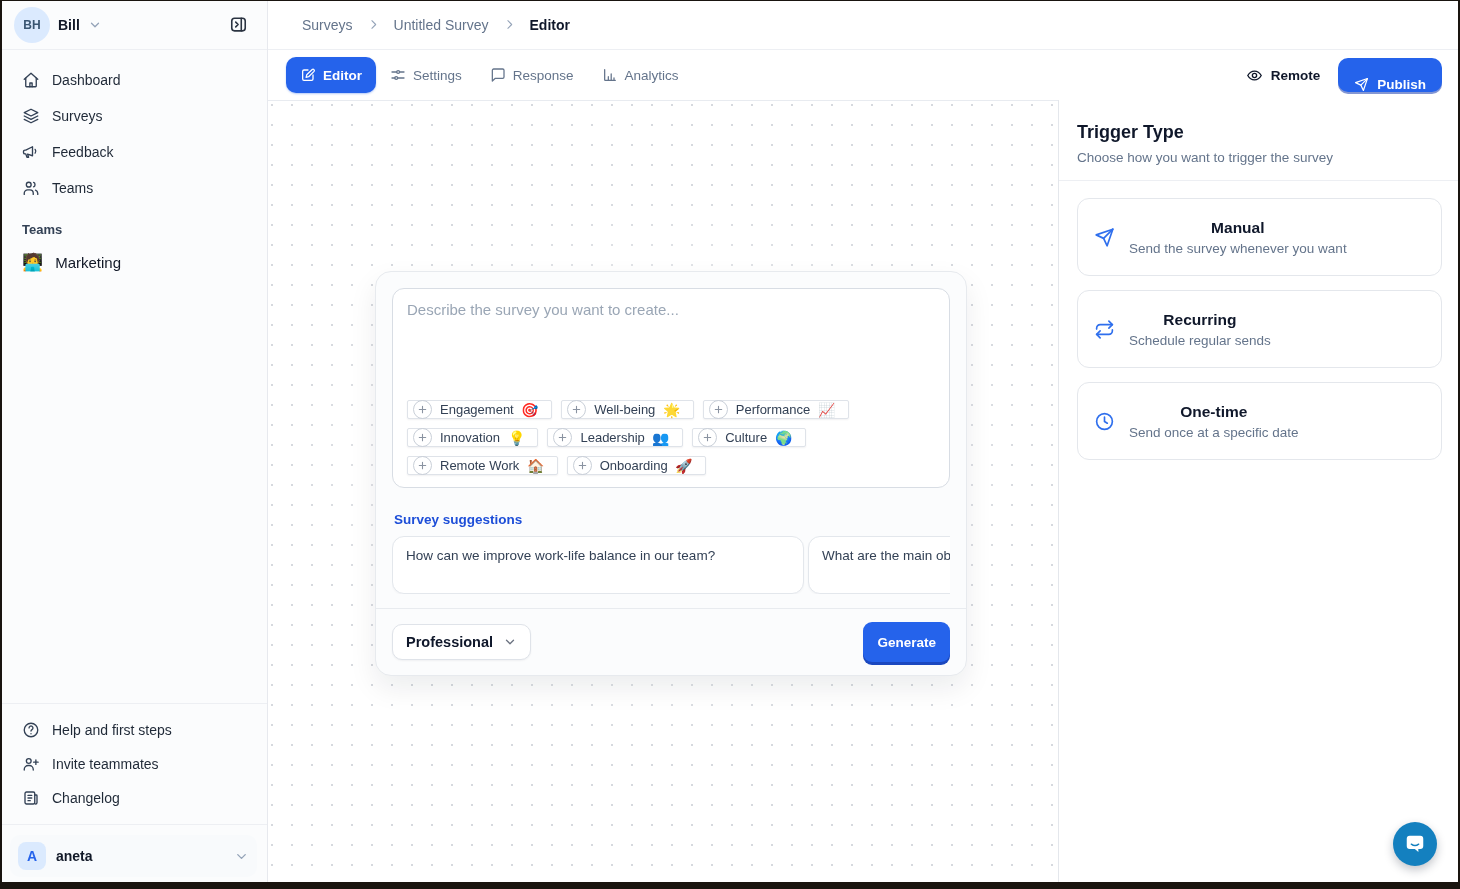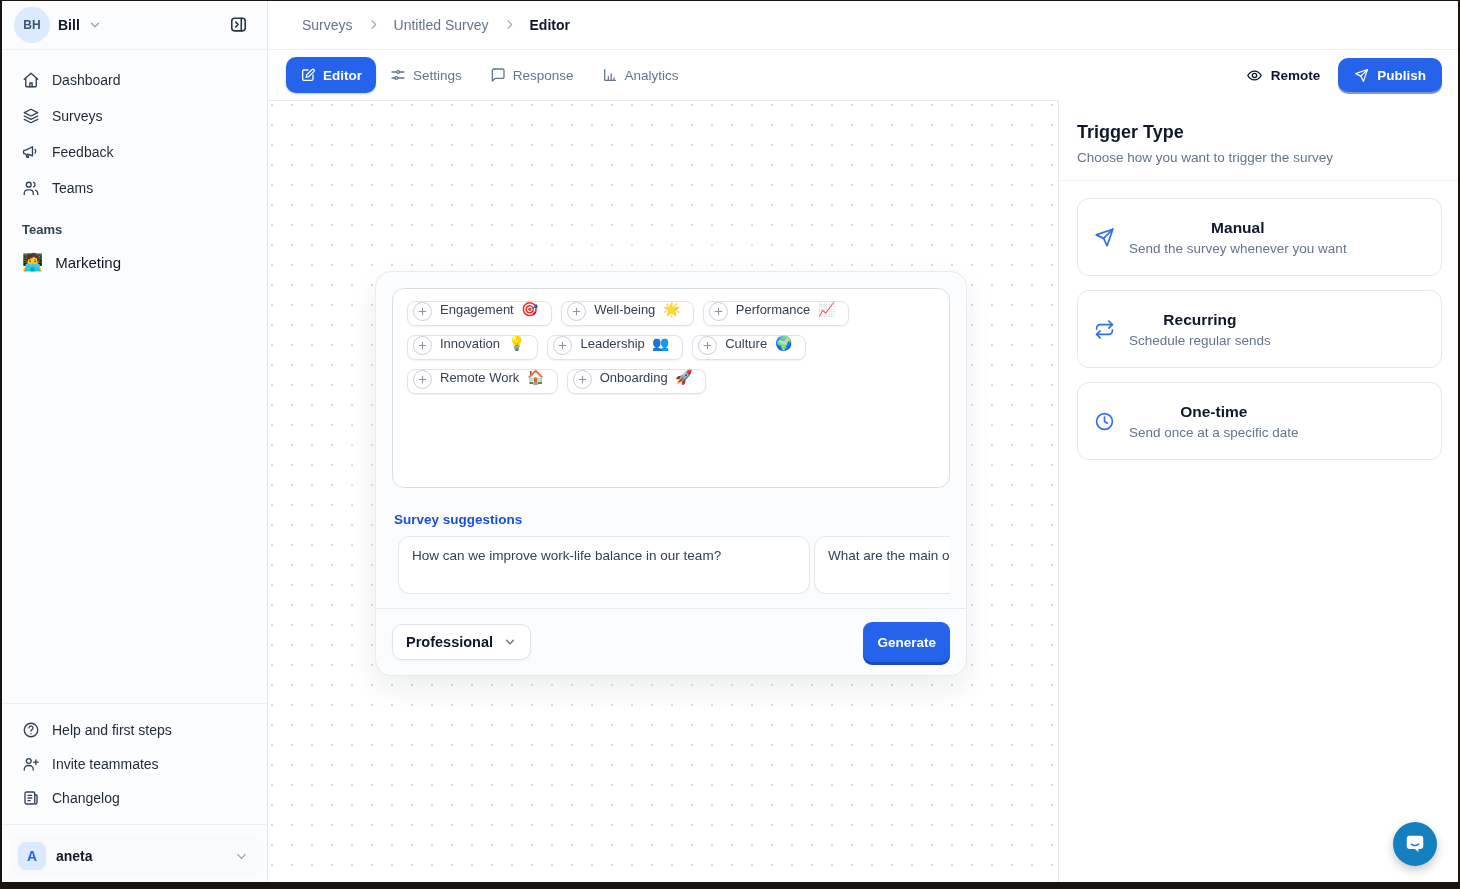--- a/index.html
+++ b/index.html
@@ -49,21 +49,21 @@
   .crumb.current { color:#0f172a; font-weight:bold; cursor:default; }
   .crumb-sep { color:#94a3b8; }
 
   .toolbar { height:50px; flex:none; display:flex; align-items:center; padding:0 18px; background:#fff; }
   .tab { display:flex; align-items:center; gap:7px; height:36px; padding:0 14px; border-radius:10px;
          font-size:13.5px; color:#64748b; cursor:pointer; background:transparent; border:none; }
   .tab.active { background:#2563eb; color:#fff; font-weight:bold; box-shadow:0 1px 2px rgba(37,99,235,.35); }
   .toolbar-right { margin-left:auto; display:flex; align-items:center; gap:18px; }
   .preview-btn { display:flex; align-items:center; gap:8px; font-size:13.5px; font-weight:bold; color:#0f172a;
                  background:none; border:none; cursor:pointer; }
-  .publish-btn { display:flex; align-items:center; gap:8px; height:34px; padding:0 16px; border:none;
+  .publish-btn { display:flex; align-items:flex-end; gap:8px; height:34px; padding:0 16px; border:none;
                  border-radius:10px; background:#2563eb; color:#fff; font-size:13.5px; font-weight:bold;
                  cursor:pointer; box-shadow:0 2px 0 rgba(30,64,175,.55); }
 
   .content { flex:1; display:flex; min-height:0; }
 
   
   .canvas { flex:1; position:relative; border-top:1px solid #e8ebf0; background:#fff; overflow:hidden;
             background-image:radial-gradient(#d6d9de 1.1px, rgba(255,255,255,0) 1.3px);
             background-size:20px 20px; background-position:14px 14px; }
   .canvas::after { content:""; position:absolute; left:50%; top:46%; width:760px; height:560px;
@@ -72,28 +72,28 @@
   .composer-card { position:absolute; left:107px; top:170px; width:592px; z-index:2;
                    background:#fbfcfd; border:1px solid #e7eaee; border-radius:16px;
                    box-shadow:0 12px 28px rgba(15,23,42,.08); }
   .composer-body { padding:16px 16px 14px; }
   .prompt-box { position:relative; height:200px; background:#fff; border:1px solid #d8dde4; border-radius:12px;
                 display:flex; flex-direction:column; padding:12px 14px; }
   .prompt-input { border:none; outline:none; resize:none; flex:1; font-family:"Liberation Sans",sans-serif;
                   font-size:15px; color:#0f172a; background:transparent; }
   .prompt-input::placeholder { color:#9aa6b5; }
   .chip-wrap { display:flex; flex-wrap:wrap; gap:9px; }
-  .chip { display:flex; align-items:flex-start; gap:8px; height:25px; padding:0 12px 0 5px; background:#fff;
-          border:1px solid #dfe3e9; border-radius:8px; font-size:13px; color:#334155; cursor:pointer;
+  .chip { display:flex; align-items:center; gap:8px; height:19px; padding:0 12px 0 5px; background:#fff;
+          border:1px solid #dfe3e9; border-radius:2px; font-size:13px; color:#334155; cursor:pointer;
           box-shadow:0 1px 2px rgba(15,23,42,.06); }
   .chip .plus { width:19px; height:19px; border-radius:50%; border:1px solid #c9cfd8; color:#8a93a1;
                 display:flex; align-items:center; justify-content:center; }
   .chip .emoji { font-size:14px; line-height:1; }
   .sugg-label { margin:24px 2px 9px; font-size:13.5px; font-weight:bold; color:#1d4ed8; }
-  .sugg-row { display:flex; gap:4px; overflow:hidden;margin-left:6px; }
+  .sugg-row { display:flex; gap:4px; overflow:hidden; }
   .sugg-card { flex:none; height:58px; background:#fff; border:1px solid #e3e7ec; border-radius:12px;
                padding:11px 13px; font-size:13.5px; color:#334155; cursor:pointer; white-space:nowrap;
                box-shadow:0 1px 2px rgba(15,23,42,.04); }
   .sugg-card.first { width:412px; }
   .sugg-card.second { width:330px; }
   .composer-footer { border-top:1px solid #e8ebef; padding:13px 16px; display:flex; align-items:center;
                      justify-content:space-between; }
   .tone-select { display:flex; align-items:center; gap:10px; height:36px; padding:0 13px; background:#fff;
                  border:1px solid #dfe3e9; border-radius:10px; font-size:14.5px; font-weight:bold; color:#0f172a;
                  cursor:pointer; box-shadow:0 1px 2px rgba(15,23,42,.05); }
@@ -322,20 +322,21 @@
         </button>
       </div>
     </div>
 
     <div class="content">
 
       <div class="canvas">
         <div class="composer-card">
           <div class="composer-body">
             <div class="prompt-box">
+              <textarea class="prompt-input" placeholder="Describe the survey you want to create..." style=""></textarea>
               <div class="chip-wrap">
                 <button class="chip">
                   <span class="plus icon">
                       <svg width="11" height="11" viewBox="0 0 24 24" fill="none" stroke="currentColor" stroke-width="2.4" stroke-linecap="round">
                         <path d="M12 5v14M5 12h14"></path>
                       </svg>
                     </span>
                   <span>Engagement</span>
                   <span class="emoji">🎯</span>
                 </button>

